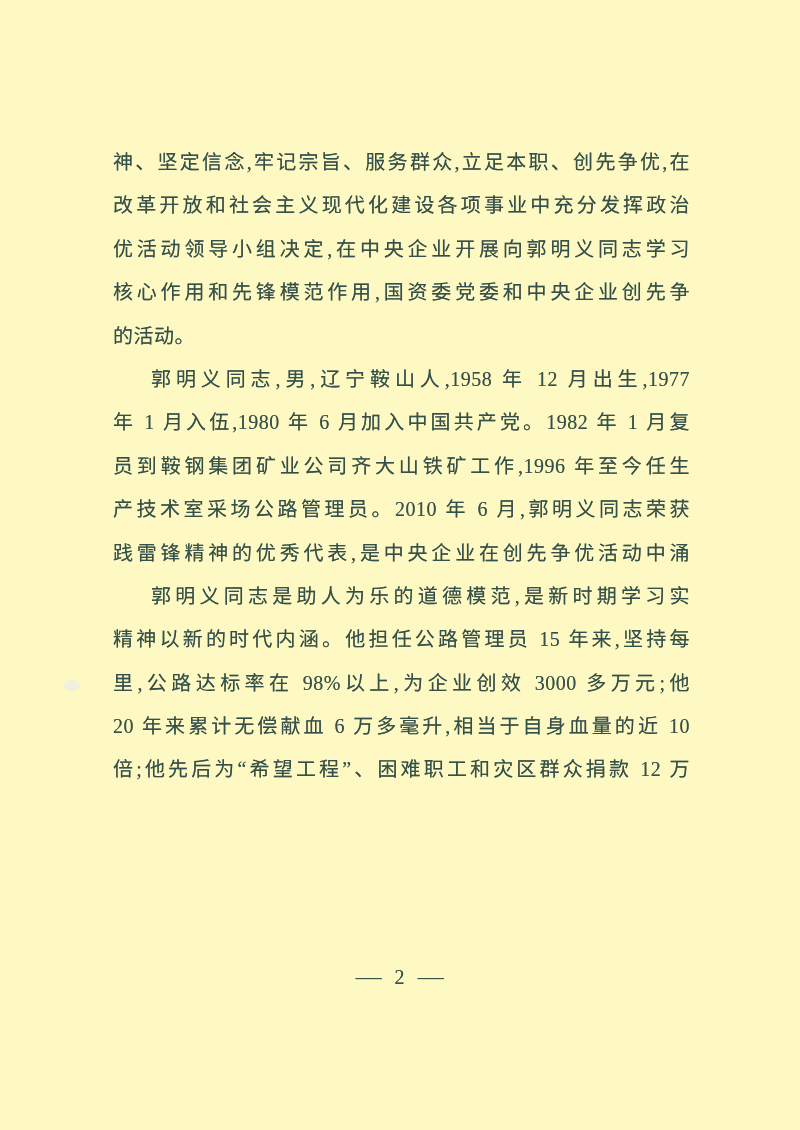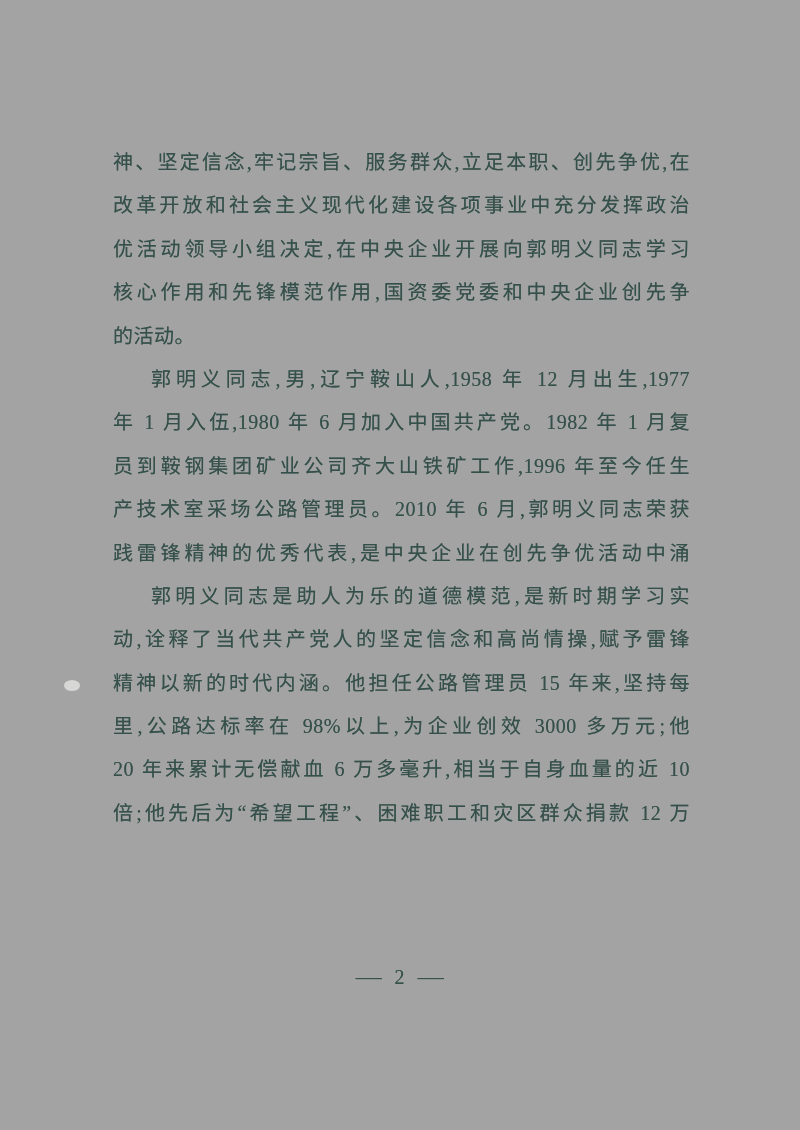--- a/index.html
+++ b/index.html
@@ -6,21 +6,21 @@
   html, body {
     margin: 0;
     padding: 0;
     background: #ffffff;
   }
   .page {
     position: relative;
     width: 800px;
     height: 1130px;
     margin: 0 auto;
-    background: #a3a3a3;
+    background: #fef9c3;
     overflow: hidden;
     font-family: "Liberation Serif", "DejaVu Serif", serif;
     color: #35504a;
   }
   
   .body-text {
     position: absolute;
     left: 113px;
     top: 141px;
     width: 577px;
@@ -89,21 +89,20 @@
     <section class="para">
       <p class="line para-start">郭明义同志,男,辽宁鞍山人,1958 年 12 月出生,1977</p>
       <p class="line">年 1 月入伍,1980 年 6 月加入中国共产党。1982 年 1 月复</p>
       <p class="line">员到鞍钢集团矿业公司齐大山铁矿工作,1996 年至今任生</p>
       <p class="line">产技术室采场公路管理员。2010 年 6 月,郭明义同志荣获</p>
     </section>
 
     <section class="para">
       <p class="line">践雷锋精神的优秀代表,是中央企业在创先争优活动中涌</p>
       <p class="line para-start">郭明义同志是助人为乐的道德模范,是新时期学习实</p>
-      <p class="line">动,诠释了当代共产党人的坚定信念和高尚情操,赋予雷锋</p>
       <p class="line">精神以新的时代内涵。他担任公路管理员 15 年来,坚持每</p>
       <p class="line">里,公路达标率在 98%以上,为企业创效 3000 多万元;他</p>
       <p class="line">20 年来累计无偿献血 6 万多毫升,相当于自身血量的近 10</p>
       <p class="line">倍;他先后为“希望工程”、困难职工和灾区群众捐款 12 万</p>
     </section>
 
   </main>
 
   <footer class="footer">
     <span class="dash">—</span>

